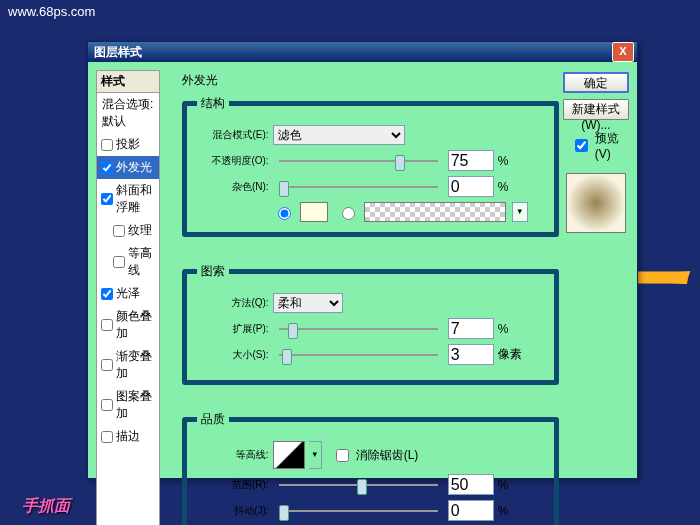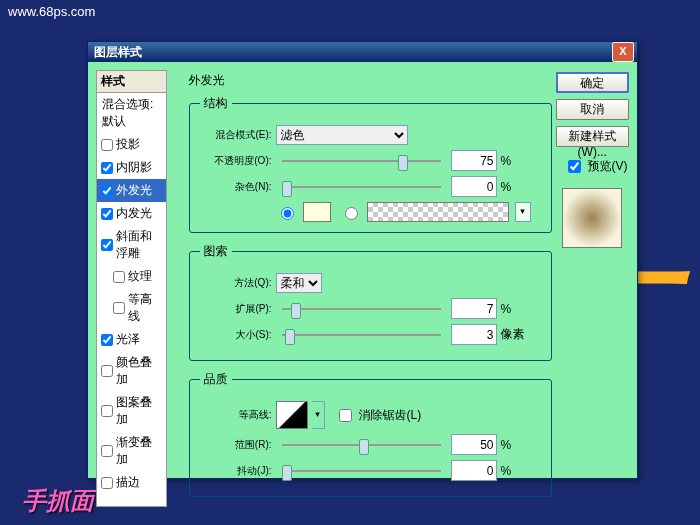--- a/index.html
+++ b/index.html
@@ -1,41 +1,41 @@
 <!DOCTYPE html>
 <html><head>
 <meta charset="utf-8">
 <style>
 body{margin:0;background:#1a2a6e;font-family:"Microsoft YaHei",SimSun,Arial,sans-serif;font-size:12px;color:#000;width:700px;height:525px;overflow:hidden;position:relative}
 .watermark-top{position:absolute;top:4px;left:8px;color:#fff;font-size:13px;font-weight:normal;z-index:1}
-.watermark-bottom{position:absolute;bottom:8px;left:22px;color:#ff5fc0;font-size:24px;font-weight:bold;font-style:italic;z-index:1;text-shadow:1px 1px 2px #000}
+.watermark-bottom{position:absolute;bottom:8px;left:22px;color:#ff5fc0;font-size:16px;font-weight:bold;font-style:italic;z-index:1;text-shadow:1px 1px 2px #000}
 .bg-char{position:absolute;right:30px;bottom:120px;font-size:120px;color:#ffb020;font-weight:bold;z-index:0;font-style:italic}
 .dialog{position:absolute;left:87px;top:41px;width:549px;height:436px;background:#86efac;border:1px solid #0a246a;box-shadow:2px 2px 6px rgba(0,0,0,.4);z-index:5;display:flex;flex-direction:column}
 .titlebar{height:22px;background:linear-gradient(#3a6ea5,#0a246a);display:flex;align-items:center;padding:0 3px 0 6px;color:#fff;font-size:12px}
 .titlebar span{flex:1;font-weight:bold}
 .close-btn{width:20px;height:18px;background:#d95b3a;border:1px solid #fff;color:#fff;font-size:11px;line-height:16px;text-align:center;font-weight:bold;border-radius:2px;cursor:pointer}
 .dialog-body{flex:1;display:flex;padding:8px}
 .styles-col{width:94px;display:flex;flex-direction:column;margin-right:18px}
 .styles-header{font-size:12px;padding:2px 4px;border:1px solid #999;border-bottom:1px solid #999;background:#ece9d8;font-weight:bold}
 .styles-list{border:1px solid #999;border-top:none;flex:1;background:#fff}
 .style-item{padding:3px 4px;display:flex;align-items:center;gap:3px}
 .style-item.sel{background:#316ac5;color:#fff}
 .style-item input[type=checkbox]{margin:0;width:12px;height:12px}
 .style-item.default{padding-left:5px}
 .center-col{flex:1;padding:0 4px}
 .section-title{font-size:12px;margin:2px 0 6px 0}
-fieldset{border:1px solid #0c4a6e;border-radius:3px;margin:0 0 10px 0;padding:8px 20px 10px 10px}
+fieldset{border:5px solid #0c4a6e;border-radius:3px;margin:0 0 26px 0;padding:8px 26px 10px 10px}
 legend{padding:0 4px;font-size:12px}
 .row{display:flex;align-items:center;margin:5px 0;gap:4px}
 .row-label{width:72px;text-align:right;font-size:10px}
 select{font-size:12px;height:20px;border:1px solid #7f9db9}
 .slider{flex:1;height:18px;position:relative;margin:0 6px}
 .slider-track{position:absolute;top:8px;left:0;right:0;height:2px;background:#999}
 .slider-thumb{position:absolute;top:3px;width:8px;height:14px;background:#cde;border:1px solid #4a7;border-radius:2px}
-.num-input{width:40px;height:17px;font-size:12px;text-align:right;border:1px solid #7f9db9}
+.num-input{width:40px;height:17px;font-size:16px;text-align:left;border:1px solid #7f9db9}
 .pct{width:30px;font-size:12px}
 .radio-row{display:flex;align-items:center;gap:6px;margin-left:76px}
 .swatch{width:26px;height:18px;border:1px solid #777;background:#ffffe0}
 .gradient{width:140px;height:18px;border:1px solid #777;background:repeating-conic-gradient(#ccc 0 25%,#fff 0 50%) 50%/10px 10px}
 .grad-dd{width:14px;height:18px;border:1px solid #7f9db9;background:#efe;text-align:center;line-height:16px;font-size:9px}
 .contour-thumb{width:30px;height:26px;border:1px solid #777;background:linear-gradient(135deg,#fff 48%,#000 52%)}
 .contour-dd{width:12px;height:26px;border:1px solid #7f9db9;border-left:none;text-align:center;line-height:24px;font-size:9px}
 .right-col{width:98px;display:flex;flex-direction:column;gap:6px;padding-top:2px}
 .btn{height:21px;border:1px solid #7b7b7b;background:linear-gradient(#fff,#e3e3d7);font-size:12px;cursor:pointer;border-radius:1px}
 .btn.primary{border:2px solid #4a6fd8}
@@ -59,59 +59,51 @@
     <div class="styles-col">
       <div class="styles-header">样式</div>
       <div class="styles-list" id="styles-list">
           <div class="style-item default">
             <span>混合选项:默认</span>
           </div>
           <div class="style-item">
             <input type="checkbox" style="">
             <span>投影</span>
           </div>
-          <div class="style-item">
-            <input type="checkbox" checked="" style="">
-            <span>内阴影</span>
-          </div>
           <div class="style-item sel">
             <input type="checkbox" checked="" style="">
             <span>外发光</span>
           </div>
           <div class="style-item">
             <input type="checkbox" checked="" style="">
-            <span>内发光</span>
-          </div>
-          <div class="style-item">
-            <input type="checkbox" checked="" style="">
             <span>斜面和浮雕</span>
           </div>
           <div class="style-item" style="padding-left: 16px;">
             <input type="checkbox" style="">
             <span>纹理</span>
           </div>
           <div class="style-item" style="padding-left: 16px;">
             <input type="checkbox" style="">
             <span>等高线</span>
           </div>
           <div class="style-item">
             <input type="checkbox" checked="" style="">
             <span>光泽</span>
           </div>
           <div class="style-item">
             <input type="checkbox" style="">
             <span>颜色叠加</span>
           </div>
           <div class="style-item">
             <input type="checkbox" style="">
+            <span>渐变叠加</span>
+          </div>
+          <div class="style-item">
+            <input type="checkbox" style="">
             <span>图案叠加</span>
-          </div>
-          <div class="style-item">
-            <input type="checkbox" style="">
-            <span>渐变叠加</span>
           </div>
           <div class="style-item">
             <input type="checkbox" style="">
             <span>描边</span>
           </div>
         </div>
     </div>
 
     <div class="center-col">
       <div class="section-title">外发光</div>
@@ -146,21 +138,21 @@
           <input type="radio" style="margin-left: 8px;">
           <div class="gradient"></div>
           <div class="grad-dd">▾</div>
         </div>
       </fieldset>
 
       <fieldset>
         <legend>图索</legend>
         <div class="row">
           <div class="row-label">方法(Q):</div>
-          <select style="width:46px"><option>柔和</option></select>
+          <select style="width:70px"><option>柔和</option></select>
         </div>
         <div class="row">
           <div class="row-label">扩展(P):</div>
           <div class="slider">
               <div class="slider-track"></div>
               <div class="slider-thumb" style="left:6%"></div>
             </div>
           <input class="num-input" value="7" style="">
           <span class="pct">%</span>
         </div>
@@ -200,21 +192,20 @@
               <div class="slider-thumb" style="left:0%"></div>
             </div>
           <input class="num-input" value="0" style="">
           <span class="pct">%</span>
         </div>
       </fieldset>
     </div>
 
     <div class="right-col">
       <button class="btn primary">确定</button>
-      <button class="btn">取消</button>
       <button class="btn">新建样式(W)...</button>
       <div class="preview-chk">
         <input type="checkbox" checked="" style="">
         <span>预览(V)</span>
       </div>
       <div class="preview-box"></div>
     </div>
 
   </div>
 </div>

